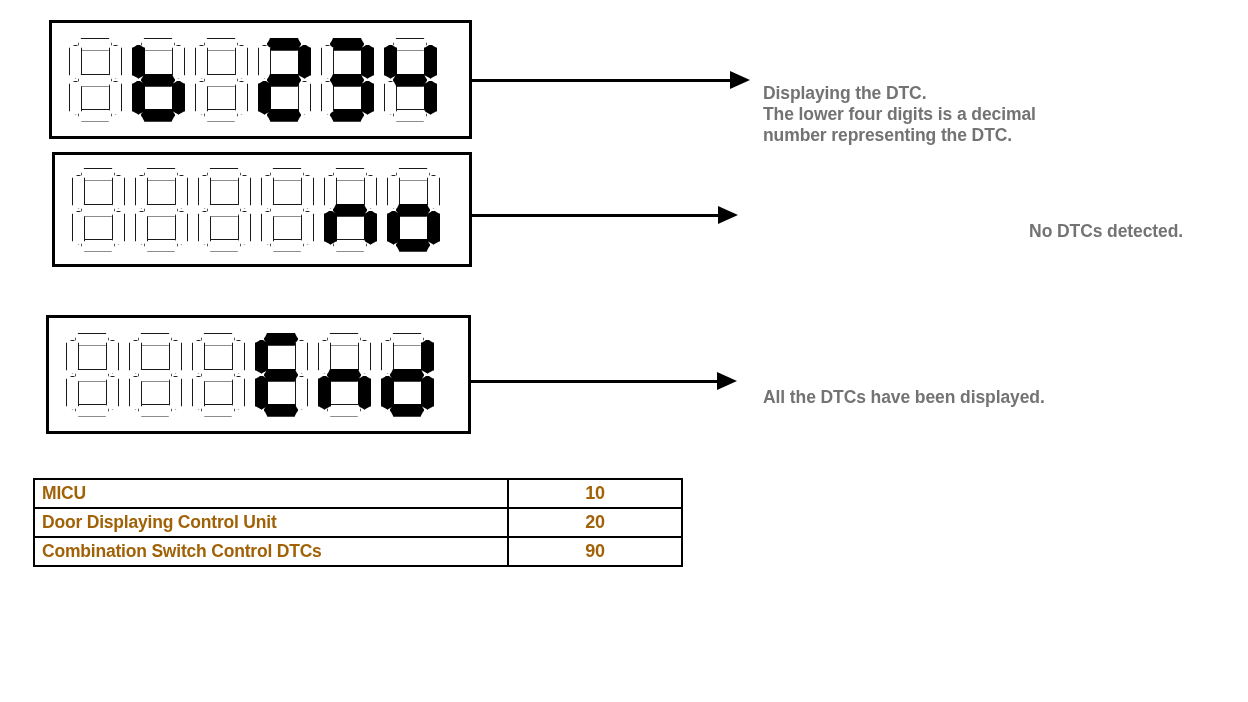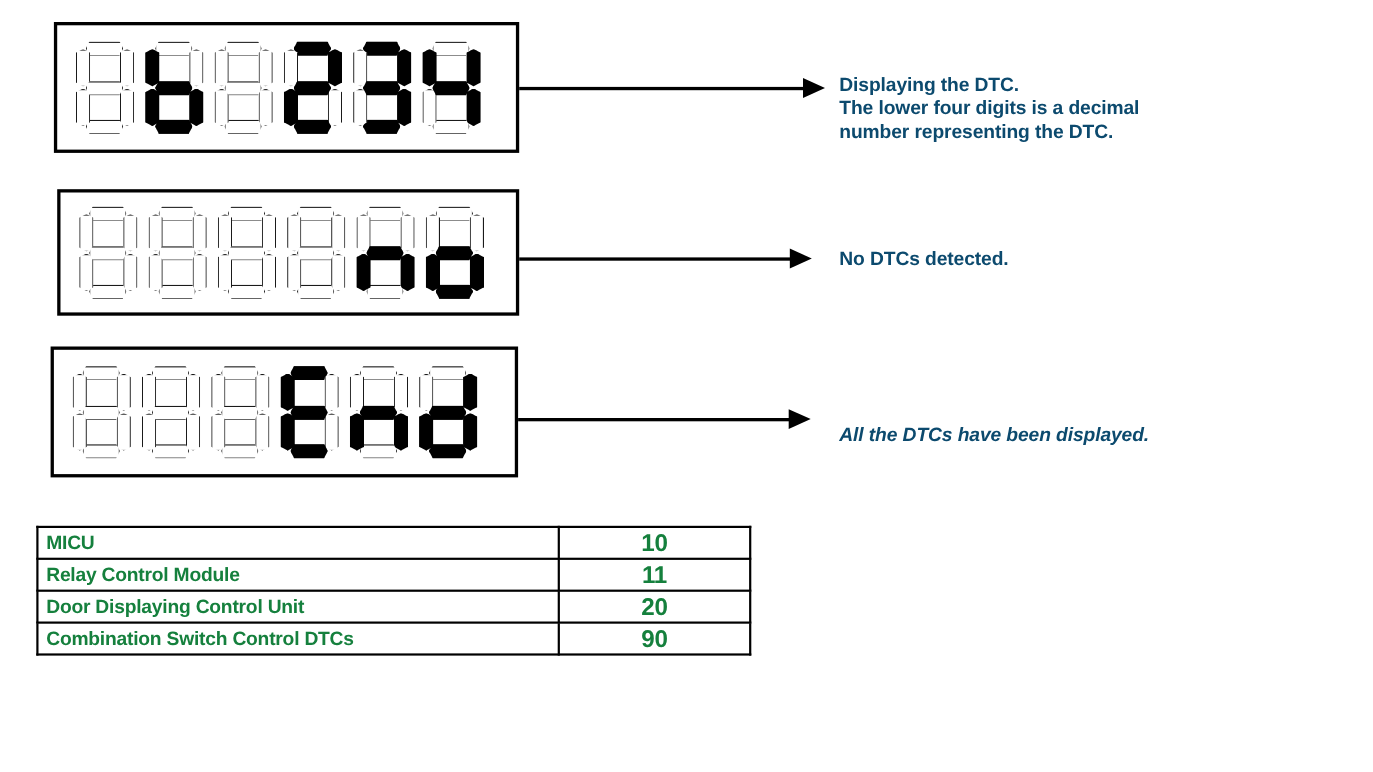--- a/index.html
+++ b/index.html
@@ -89,49 +89,50 @@
   }
 
   
   .callout {
     position: absolute;
     font-family: "Liberation Sans", sans-serif;
     font-weight: bold;
     font-size: 17.5px;
     line-height: 21px;
     letter-spacing: -0.1px;
-    color: #0c4a6e;
+    color: #737373;
     white-space: pre-line;
+    margin-top: 16px;
   }
 
   
   .module-table {
     position: absolute;
     left: 33px;
     top: 478px;
     width: 650px;
     border-collapse: collapse;
     table-layout: fixed;
   }
   .module-table td {
     border: 2px solid #000;
     height: 27px;
     padding: 0 0 0 7px;
     font-family: "Liberation Sans", sans-serif;
     font-weight: bold;
     font-size: 17.5px;
-    color: #15803d;
+    color: #a16207;
     letter-spacing: -0.2px;
     vertical-align: middle;
   }
   .module-table td.code {
     width: 172px;
     text-align: center;
     padding-left: 0;
-    font-size: 22px;
+    font-size: 18px;
     border-radius: 14px;
   }
 </style>
 </head>
 <body>
 
 <div class="panel-row" style="top:0;height:160px;">
   <div class="display-panel" style="left:49px; top:20px; width:423px; height:119px;">
     <div class="digit" id="d1-1">
         <div class="seg h a"></div>
@@ -188,21 +189,21 @@
         <div class="seg h g on"></div>
       </div>
   </div>
   <div class="leader" style="left:472px; top:79px; width:262px;"></div>
   <div class="arrowhead" style="left:730px; top:71px;"></div>
   <div class="callout" style="left:763px; top:67px; width:420px;">Displaying the DTC.
 The lower four digits is a decimal
 number representing the DTC.</div>
 </div>
 
-<div class="panel-row" style="top:164px;height:150px;">
+<div class="panel-row" style="top:144px;height:150px;text-align:right;">
   <div class="display-panel" style="left:52px; top:8px; width:420px; height:115px;">
     <div class="digit" id="d2-1">
         <div class="seg h a"></div>
         <div class="seg v b"></div>
         <div class="seg v c"></div>
         <div class="seg h d"></div>
         <div class="seg v e"></div>
         <div class="seg v f"></div>
         <div class="seg h g"></div>
       </div>
@@ -309,32 +310,28 @@
         <div class="seg v b on"></div>
         <div class="seg v c on"></div>
         <div class="seg h d on"></div>
         <div class="seg v e on"></div>
         <div class="seg v f"></div>
         <div class="seg h g on"></div>
       </div>
   </div>
   <div class="leader" style="left:471px; top:70px; width:250px;"></div>
   <div class="arrowhead" style="left:717px; top:62px;"></div>
-  <div class="callout" style="left:763px; top:75px; width:420px;font-style:italic;">All the DTCs have been displayed.</div>
+  <div class="callout" style="left:763px; top:61px; width:420px;">All the DTCs have been displayed.</div>
 </div>
 
 <table class="module-table">
   <tbody>
     <tr>
       <td>MICU</td>
       <td class="code">10</td>
-    </tr>
-    <tr>
-      <td>Relay Control Module</td>
-      <td class="code">11</td>
     </tr>
     <tr>
       <td>Door Displaying Control Unit</td>
       <td class="code">20</td>
     </tr>
     <tr>
       <td>Combination Switch Control DTCs</td>
       <td class="code">90</td>
     </tr>
   </tbody>

